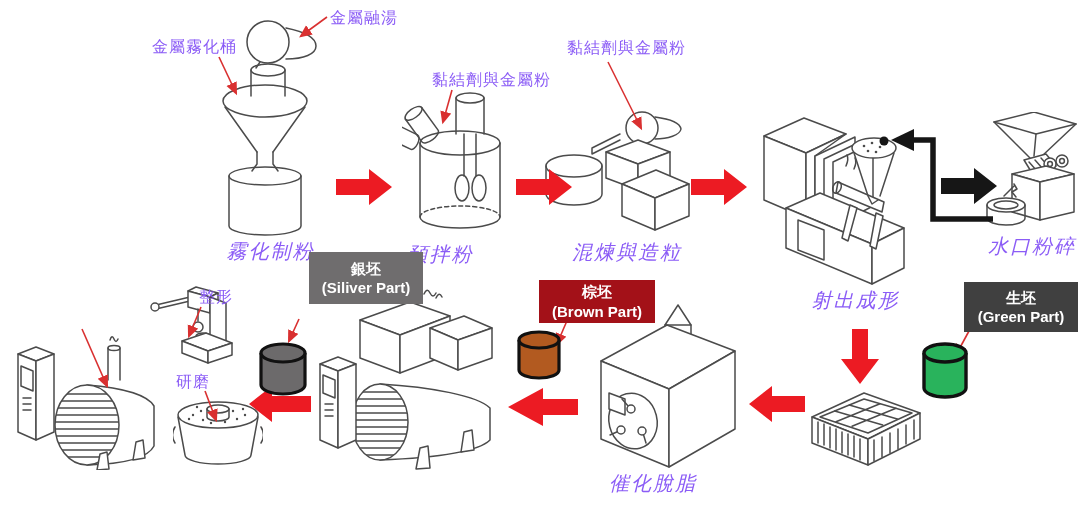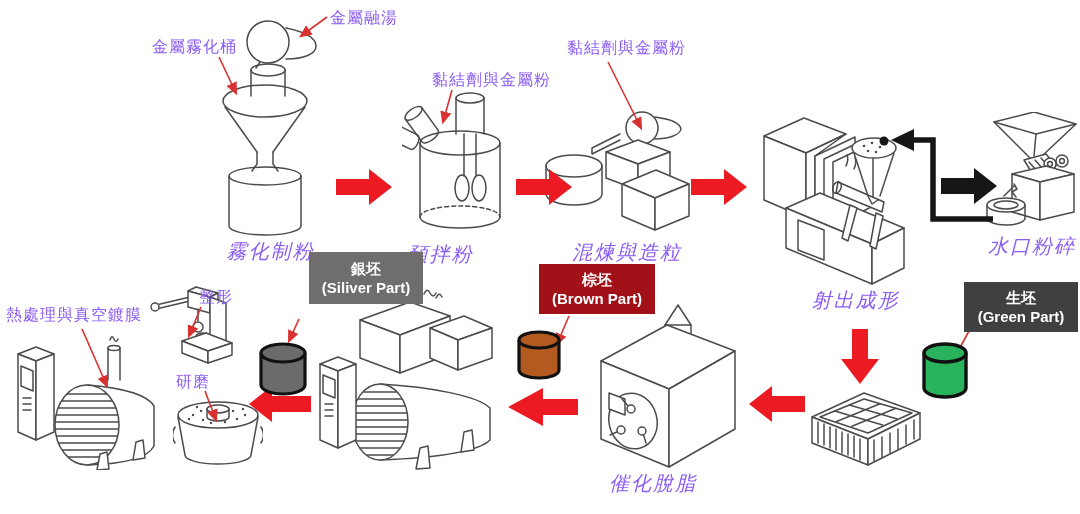--- a/index.html
+++ b/index.html
@@ -296,37 +296,36 @@
       <line x1="82" y1="329" x2="107" y2="386"></line>
       <line x1="201" y1="307" x2="189" y2="336"></line>
       <line x1="205" y1="391" x2="216" y2="420"></line>
     </g>
   </svg>
 
   <div class="lbl ann-lbl" style="left:330px;top:8px">金屬融湯</div>
   <div class="lbl ann-lbl" style="left:152px;top:37px">金屬霧化桶</div>
   <div class="lbl ann-lbl" style="left:432px;top:70px">黏結劑與金屬粉</div>
   <div class="lbl ann-lbl" style="left:567px;top:38px">黏結劑與金屬粉</div>
-  <div class="lbl ann-lbl" style="left:6px;top:305px">熱處理與真空鍍膜</div>
   <div class="lbl ann-lbl" style="left:199px;top:287px">整形</div>
   <div class="lbl ann-lbl" style="left:176px;top:372px">研磨</div>
 
   <div class="lbl station-lbl" style="left:198px;top:238px;width:145px">霧化制粉</div>
   <div class="lbl station-lbl" style="left:383px;top:241px;width:115px">預拌粉</div>
   <div class="lbl station-lbl" style="left:562px;top:239px;width:130px">混煉與造粒</div>
   <div class="lbl station-lbl" style="left:798px;top:287px;width:115px">射出成形</div>
   <div class="lbl station-lbl" style="left:982px;top:233px;width:100px">水口粉碎</div>
   <div class="lbl station-lbl" style="left:598px;top:470px;width:110px">催化脫脂</div>
 
   <div class="part-box" style="left: 964px; top: 282px; width: 114px; height: 50px; background-color: #404040;">
     <span>生坯</span>
     <span>(Green Part)</span>
   </div>
 
-  <div class="part-box" style="left: 539px; top: 264px; width: 116px; height: 50px; background-color: rgb(163, 17, 24);">
+  <div class="part-box" style="left: 539px; top: 280px; width: 116px; height: 43px; background-color: rgb(163, 17, 24);">
     <span>棕坯</span>
     <span>(Brown Part)</span>
   </div>
 
   <div class="part-box" style="left: 261px; top: 252px; width: 114px; height: 52px; background-color: rgb(111, 109, 110); margin-left: 48px;">
     <span>銀坯</span>
     <span>(Siliver Part)</span>
   </div>
 
 </div>

